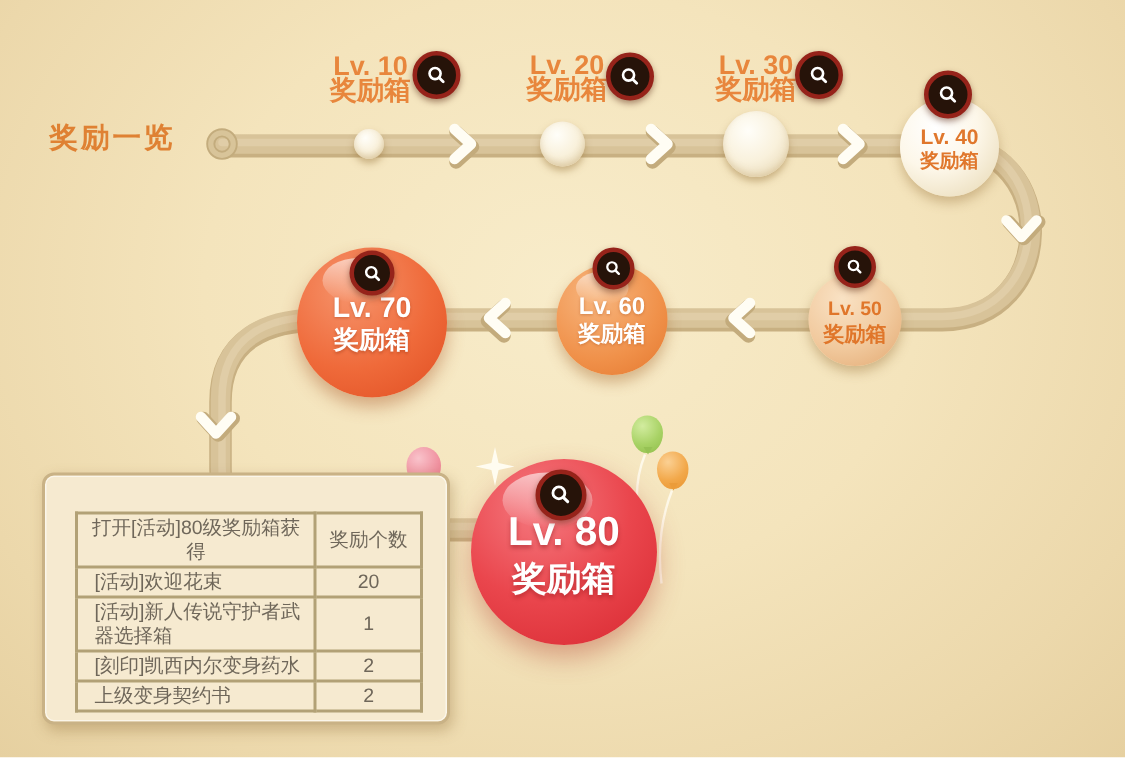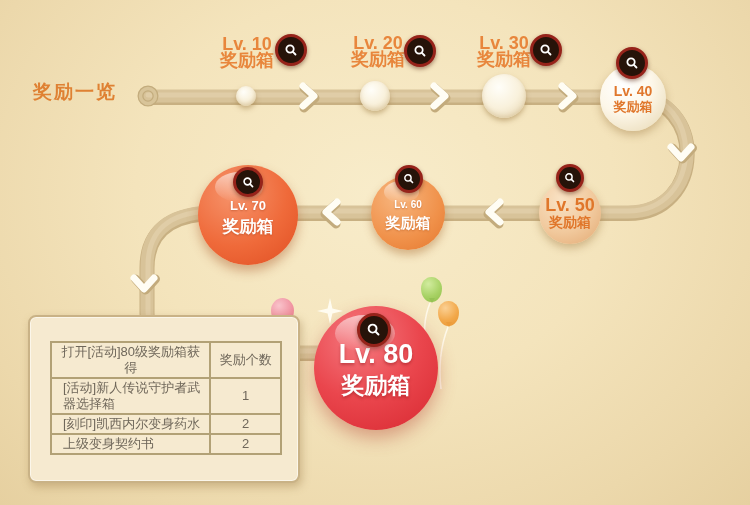--- a/index.html
+++ b/index.html
@@ -32,27 +32,27 @@
     display:flex; flex-direction:column; align-items:center; justify-content:center;
     font-weight:bold; text-align:center; cursor:pointer;
   }
   .ball .gloss { position:absolute; left:17%; top:7%; width:48%; height:30%; border-radius:50%;
     background:linear-gradient(rgba(255,255,255,.6), rgba(255,255,255,0)); pointer-events:none; }
   .ball-40 { background: radial-gradient(circle at 36% 30%, #ffffff 0%, #fdf7e9 45%, #ecdfbf 85%, #ddcca0 100%);
     box-shadow:0 4px 8px rgba(160,125,70,.45); color:#e0772c; }
   .ball-40 .lv { font-size:14px; line-height:16px; } .ball-40 .box { font-size:13px; line-height:15px; }
   .ball-50 { background: radial-gradient(circle at 36% 28%, #f9e2c4 0%, #f1c99d 55%, #e2a871 100%);
     box-shadow:0 4px 8px rgba(160,120,65,.45); color:#e0762a; }
-  .ball-50 .lv { font-size:18px; line-height:17px;text-align:right; } .ball-50 .box { font-size:14px; line-height:16px; }
+  .ball-50 .lv { font-size:13px; line-height:17px;text-align:right; } .ball-50 .box { font-size:14px; line-height:16px; }
   .ball-60 { background: radial-gradient(circle at 36% 28%, #f7b67f 0%, #f0914a 60%, #e4772e 100%);
     box-shadow:0 5px 9px rgba(170,110,55,.45); color:#fff; text-shadow:0 1px 2px rgba(160,70,20,.4); }
-  .ball-60 .lv { font-size:10px; line-height:19px; } .ball-60 .box { font-size:15px; line-height:17px; }
+  .ball-60 .lv { font-size:16px; line-height:19px; } .ball-60 .box { font-size:15px; line-height:17px; }
   .ball-70 { background: radial-gradient(circle at 36% 28%, #f6946c 0%, #ef6a3a 55%, #e04e22 100%);
     box-shadow:0 6px 11px rgba(170,90,45,.45); color:#fff; text-shadow:0 1px 2px rgba(150,50,15,.4); }
-  .ball-70 .lv { font-size:13px; line-height:23px; } .ball-70 .box { font-size:17px; line-height:20px; }
+  .ball-70 .lv { font-size:19px; line-height:23px; } .ball-70 .box { font-size:17px; line-height:20px; }
   .ball-80 { z-index:50; background: radial-gradient(circle at 37% 26%, #f57a80 0%, #ea464d 50%, #d92b33 95%);
     box-shadow:0 8px 18px rgba(185,75,60,.45); color:#fff; text-shadow:0 2px 3px rgba(140,20,25,.45); }
   .ball-80 .lv { font-size:27px; line-height:33px; } .ball-80 .box { font-size:23px; line-height:28px; }
 
   .mag {
     position:absolute; z-index:25; border-radius:50%; cursor:pointer;
     background:#261309; border:3px solid #96231a;
     box-shadow:0 2px 4px rgba(90,40,20,.5);
     display:flex; align-items:center; justify-content:center;
   }
@@ -248,20 +248,24 @@
   </svg>
 
   <div class="panel">
     <table class="reward-table">
       <tbody>
         <tr class="head">
           <td class="item">打开[活动]80级奖励箱获得</td>
           <td class="count">奖励个数</td>
         </tr>
         <tr>
+          <td class="item">[活动]欢迎花束</td>
+          <td class="count">20</td>
+        </tr>
+        <tr>
           <td class="item">[活动]新人传说守护者武器选择箱</td>
           <td class="count">1</td>
         </tr>
         <tr>
           <td class="item">[刻印]凯西内尔变身药水</td>
           <td class="count">2</td>
         </tr>
         <tr>
           <td class="item">上级变身契约书</td>
           <td class="count">2</td>

